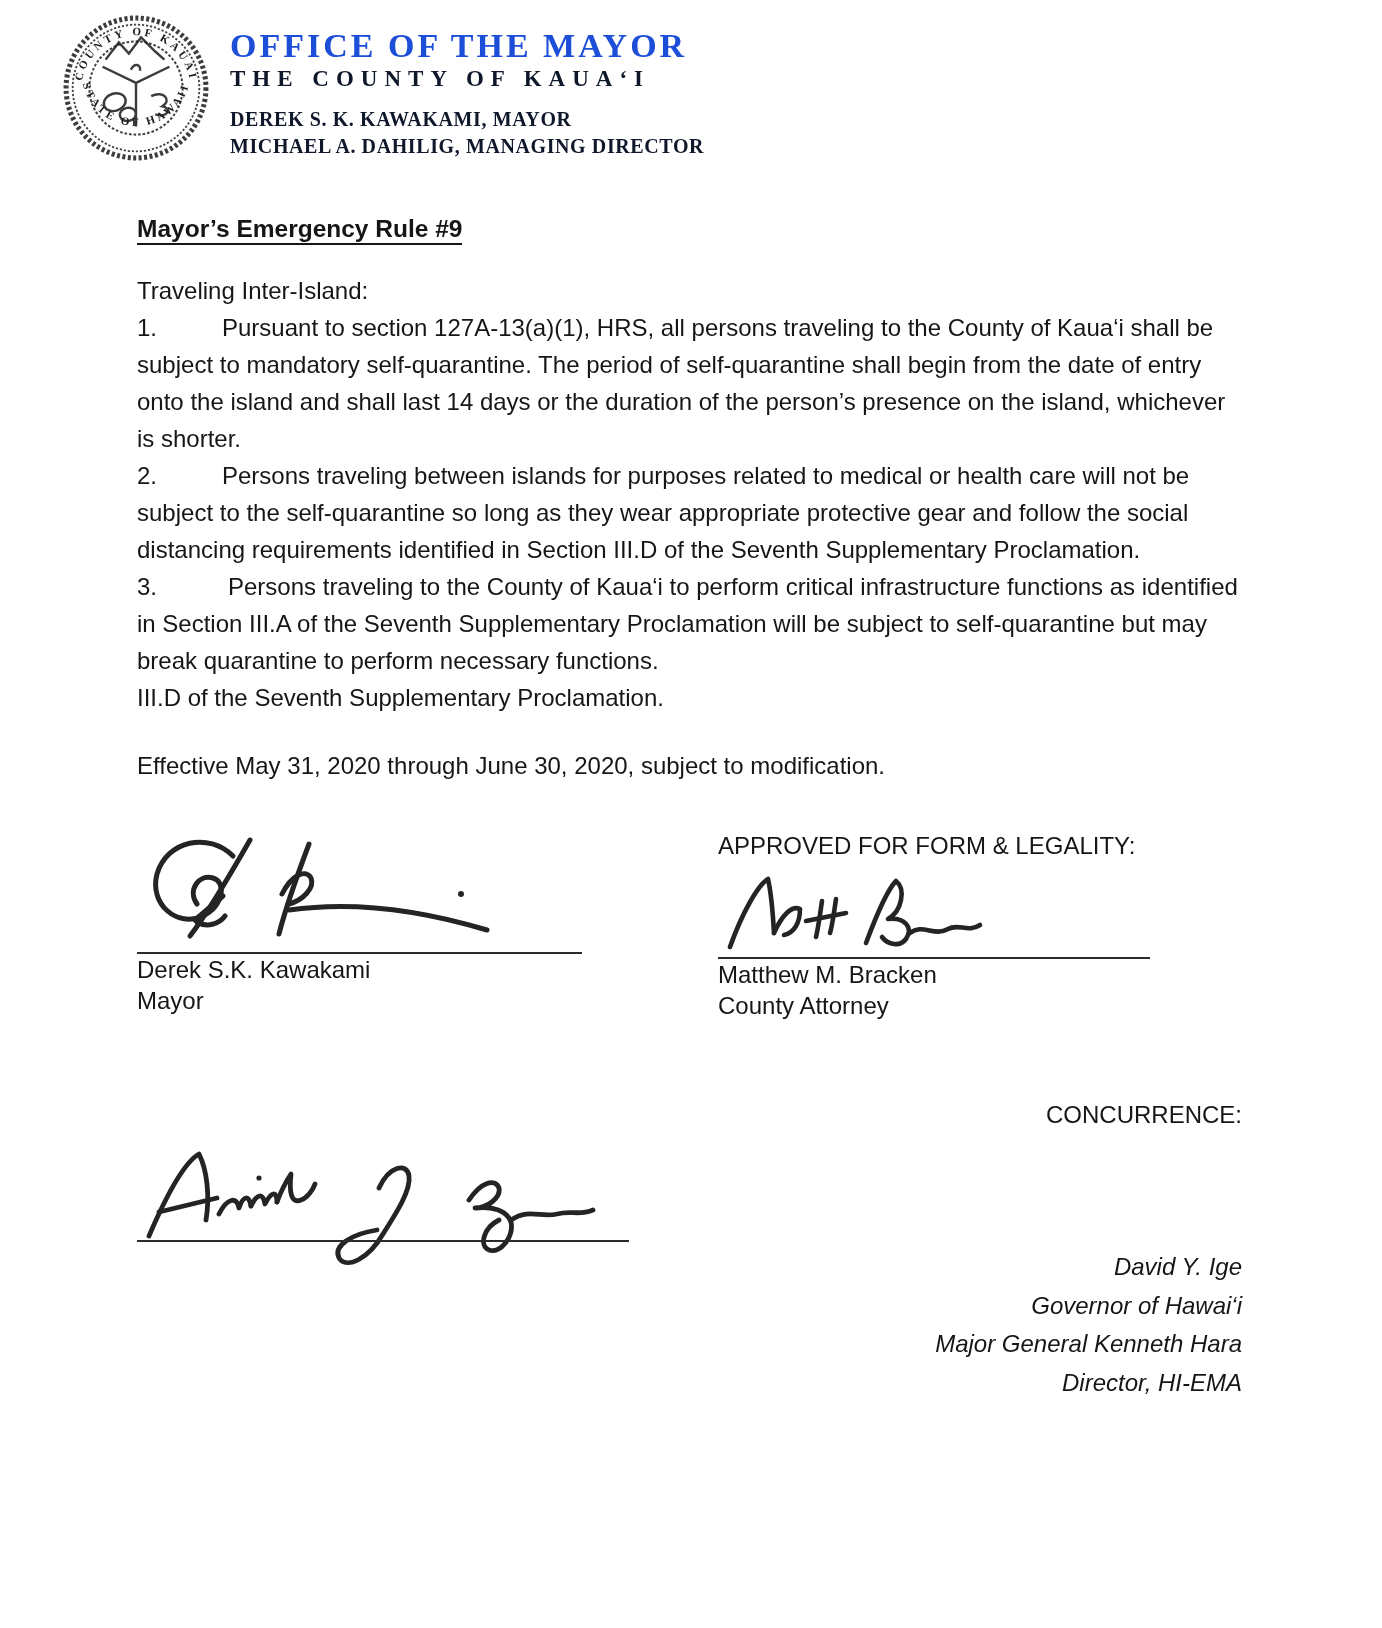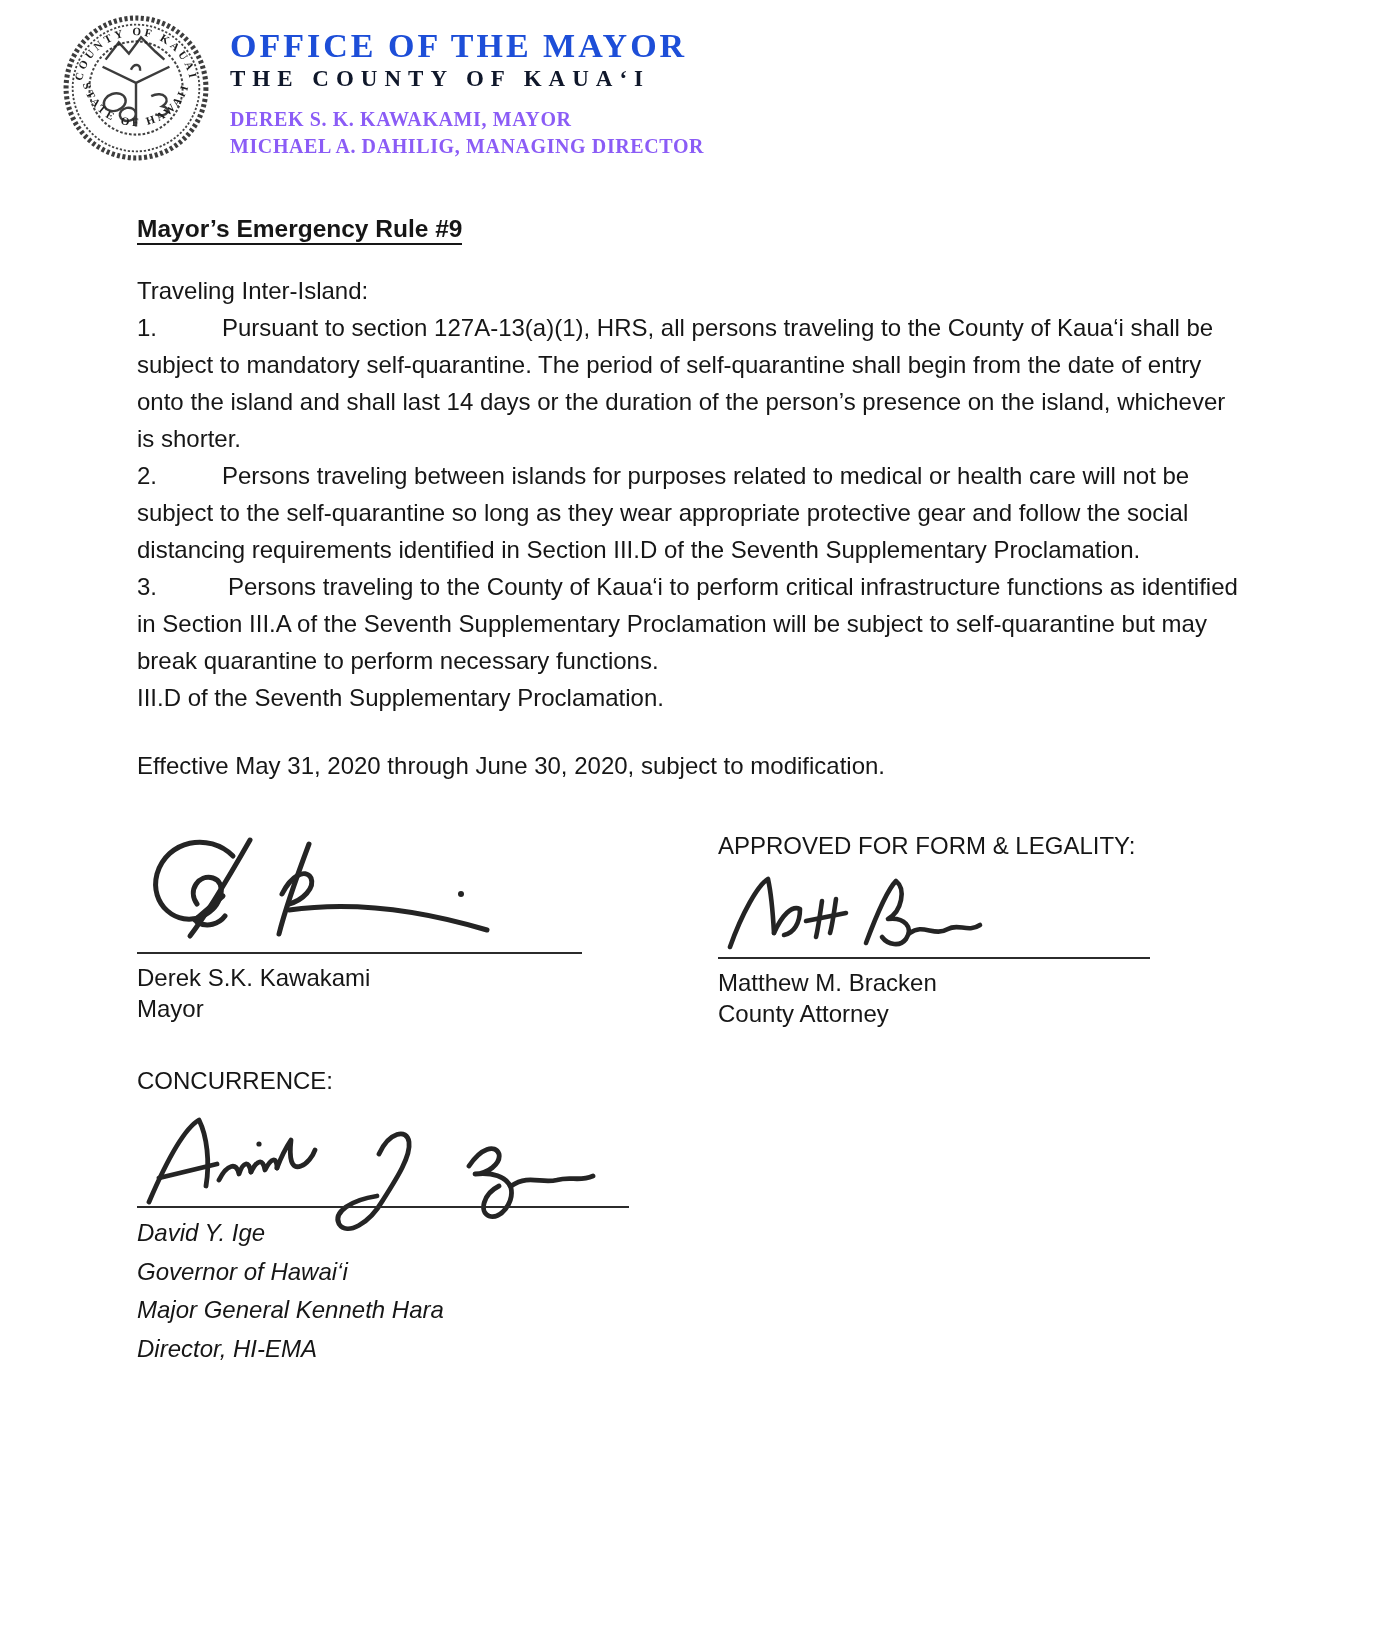--- a/index.html
+++ b/index.html
@@ -43,21 +43,21 @@
     letter-spacing: 7px;
     color: #0f172a;
   }
   .officials {
     margin-top: 12px;
     font-family: "Liberation Serif", serif;
     font-weight: 700;
     font-size: 20px;
     line-height: 27px;
     letter-spacing: 0.6px;
-    color: #8b5cf6;
+    color: #0f172a;
   }
 
   
   .doc-body { margin-top: 40px; }
   .rule-title {
     font-size: 24.5px;
     font-weight: 700;
     line-height: 30px;
     margin-bottom: 28px;
   }
@@ -80,24 +80,24 @@
   .sig-col-left { width: 460px; flex: 0 0 460px; }
   .sig-col-right { margin-left: 121px; width: 445px; }
   .approval-heading { font-size: 24px; line-height: 31px; margin-bottom: 10px; }
   .sig-art { display: block; }
   .rule-line {
     border-top: 2.5px solid #2b2b2b;
     height: 0;
   }
   .rule-line.left-w { width: 445px; }
   .rule-line.right-w { width: 432px; }
-  .sig-name { margin-top: 8px; line-height: 31px; }
+  .sig-name { line-height: 31px; }
   .sig-title { line-height: 31px; }
 
-  .concurrence { margin-top: 36px; }
+  .concurrence { margin-top: 78px; text-align: right; }
   .concur-heading { font-size: 24px; line-height: 31px; }
   .concur-sig-wrap {
     position: relative;
     width: 500px;
     height: 100px;
     margin-top: 12px;
   }
   .concur-sig-wrap .rule-line { position: absolute; bottom: 0; left: 0; width: 492px; border-top-width: 2px; }
   .concur-sig-wrap .sig-art {
     position: absolute;

